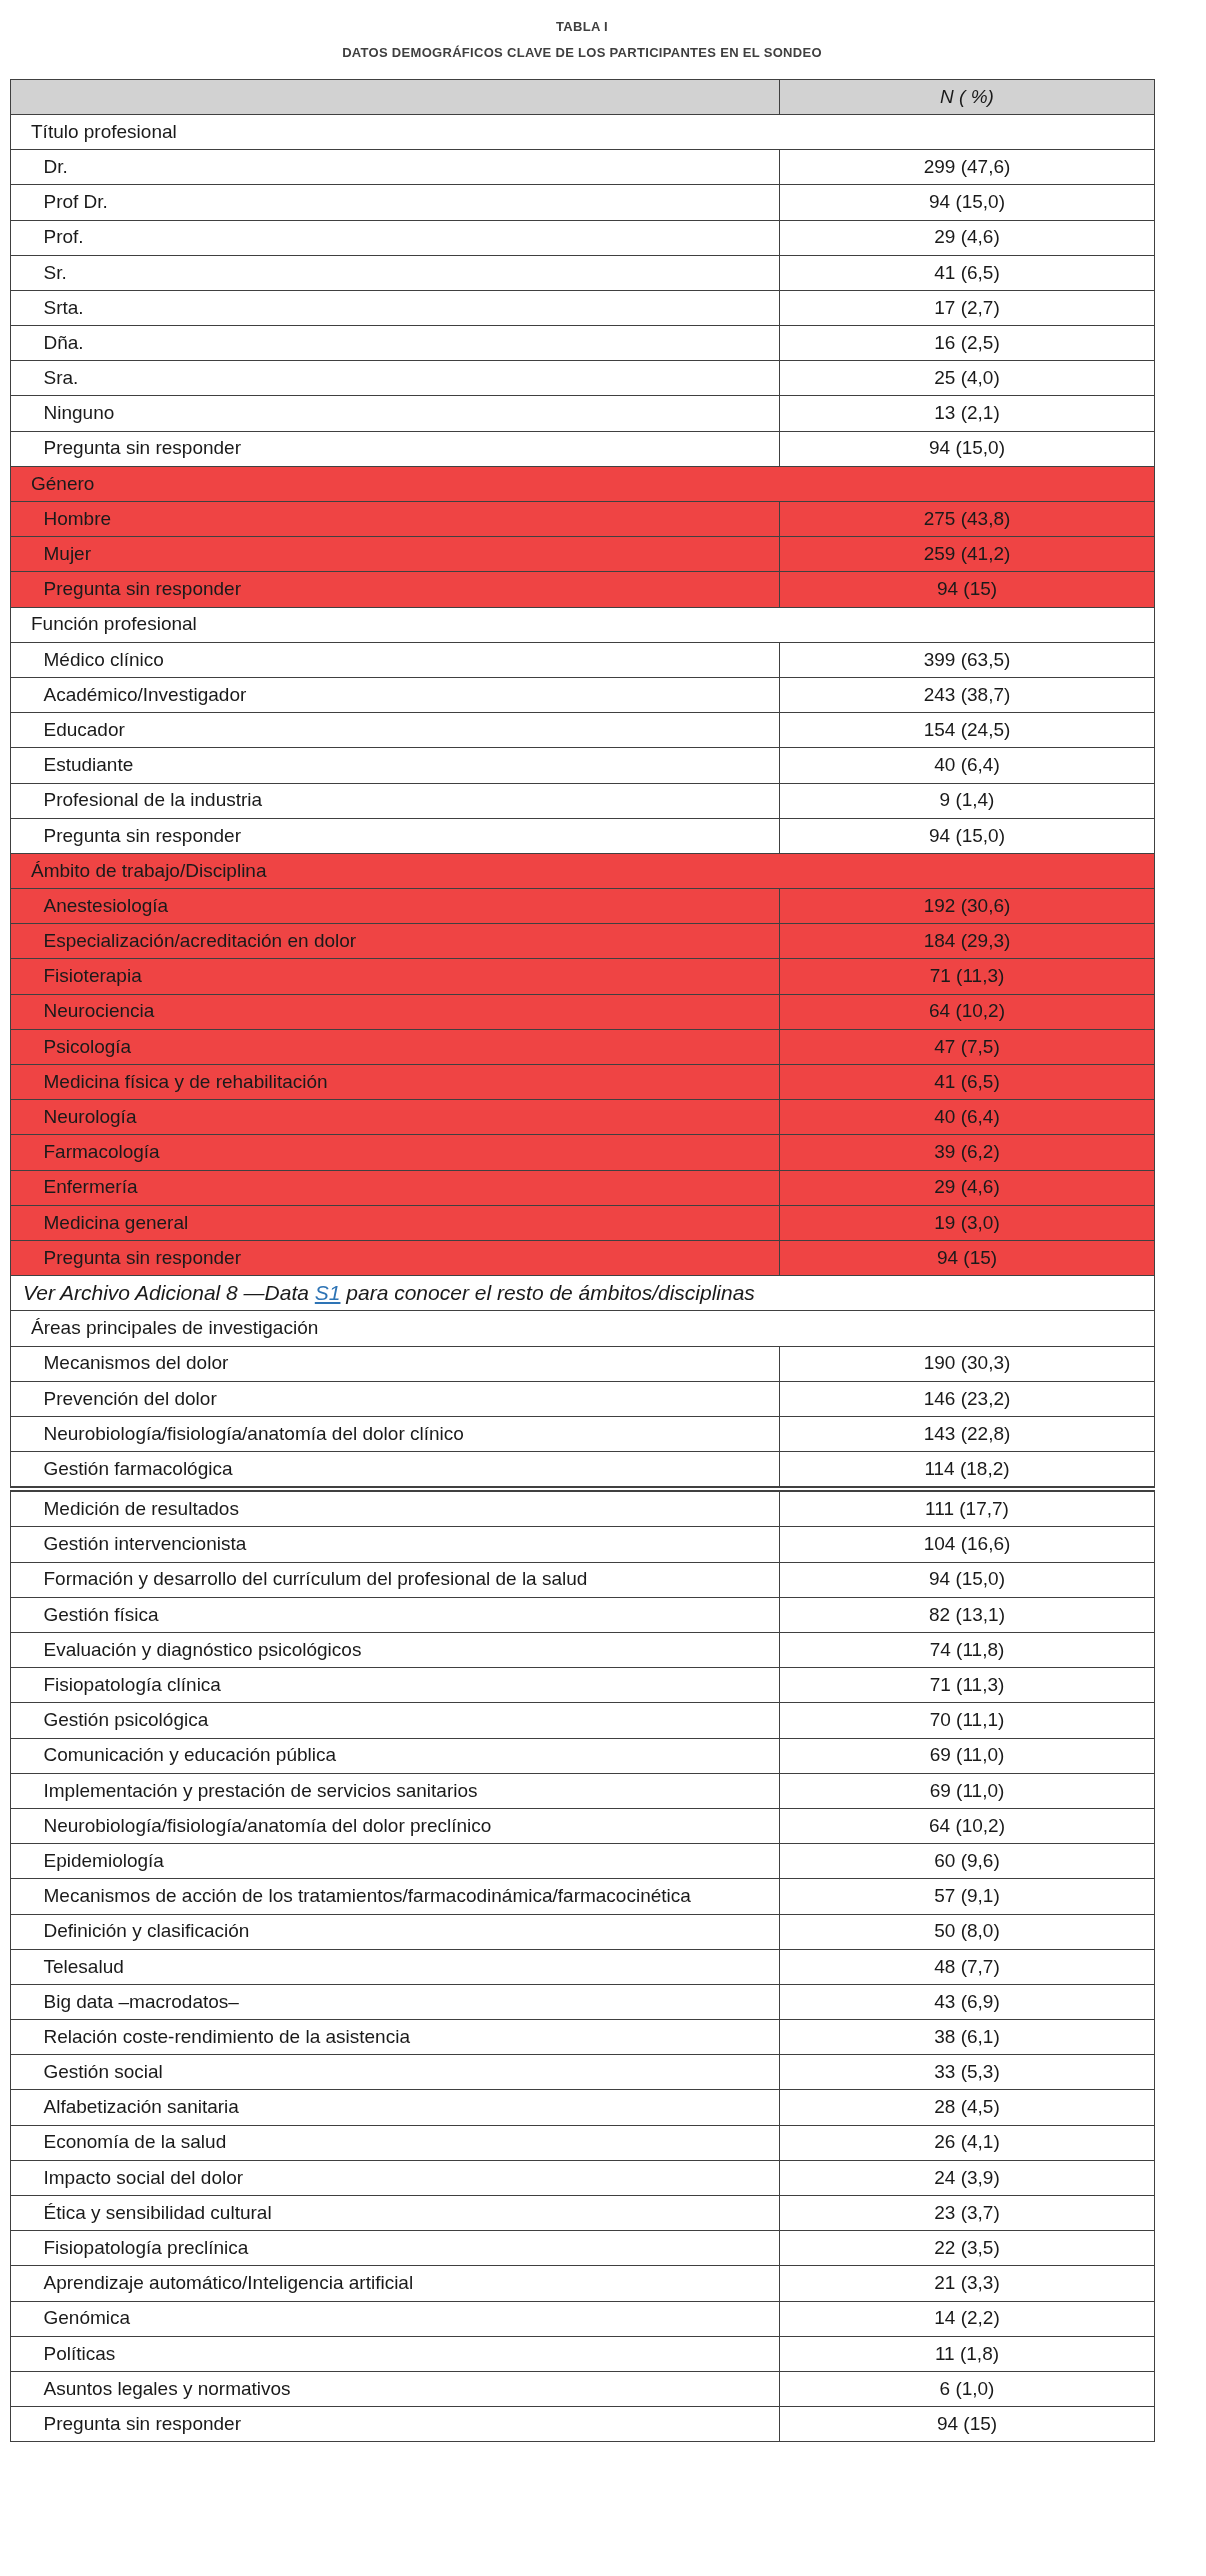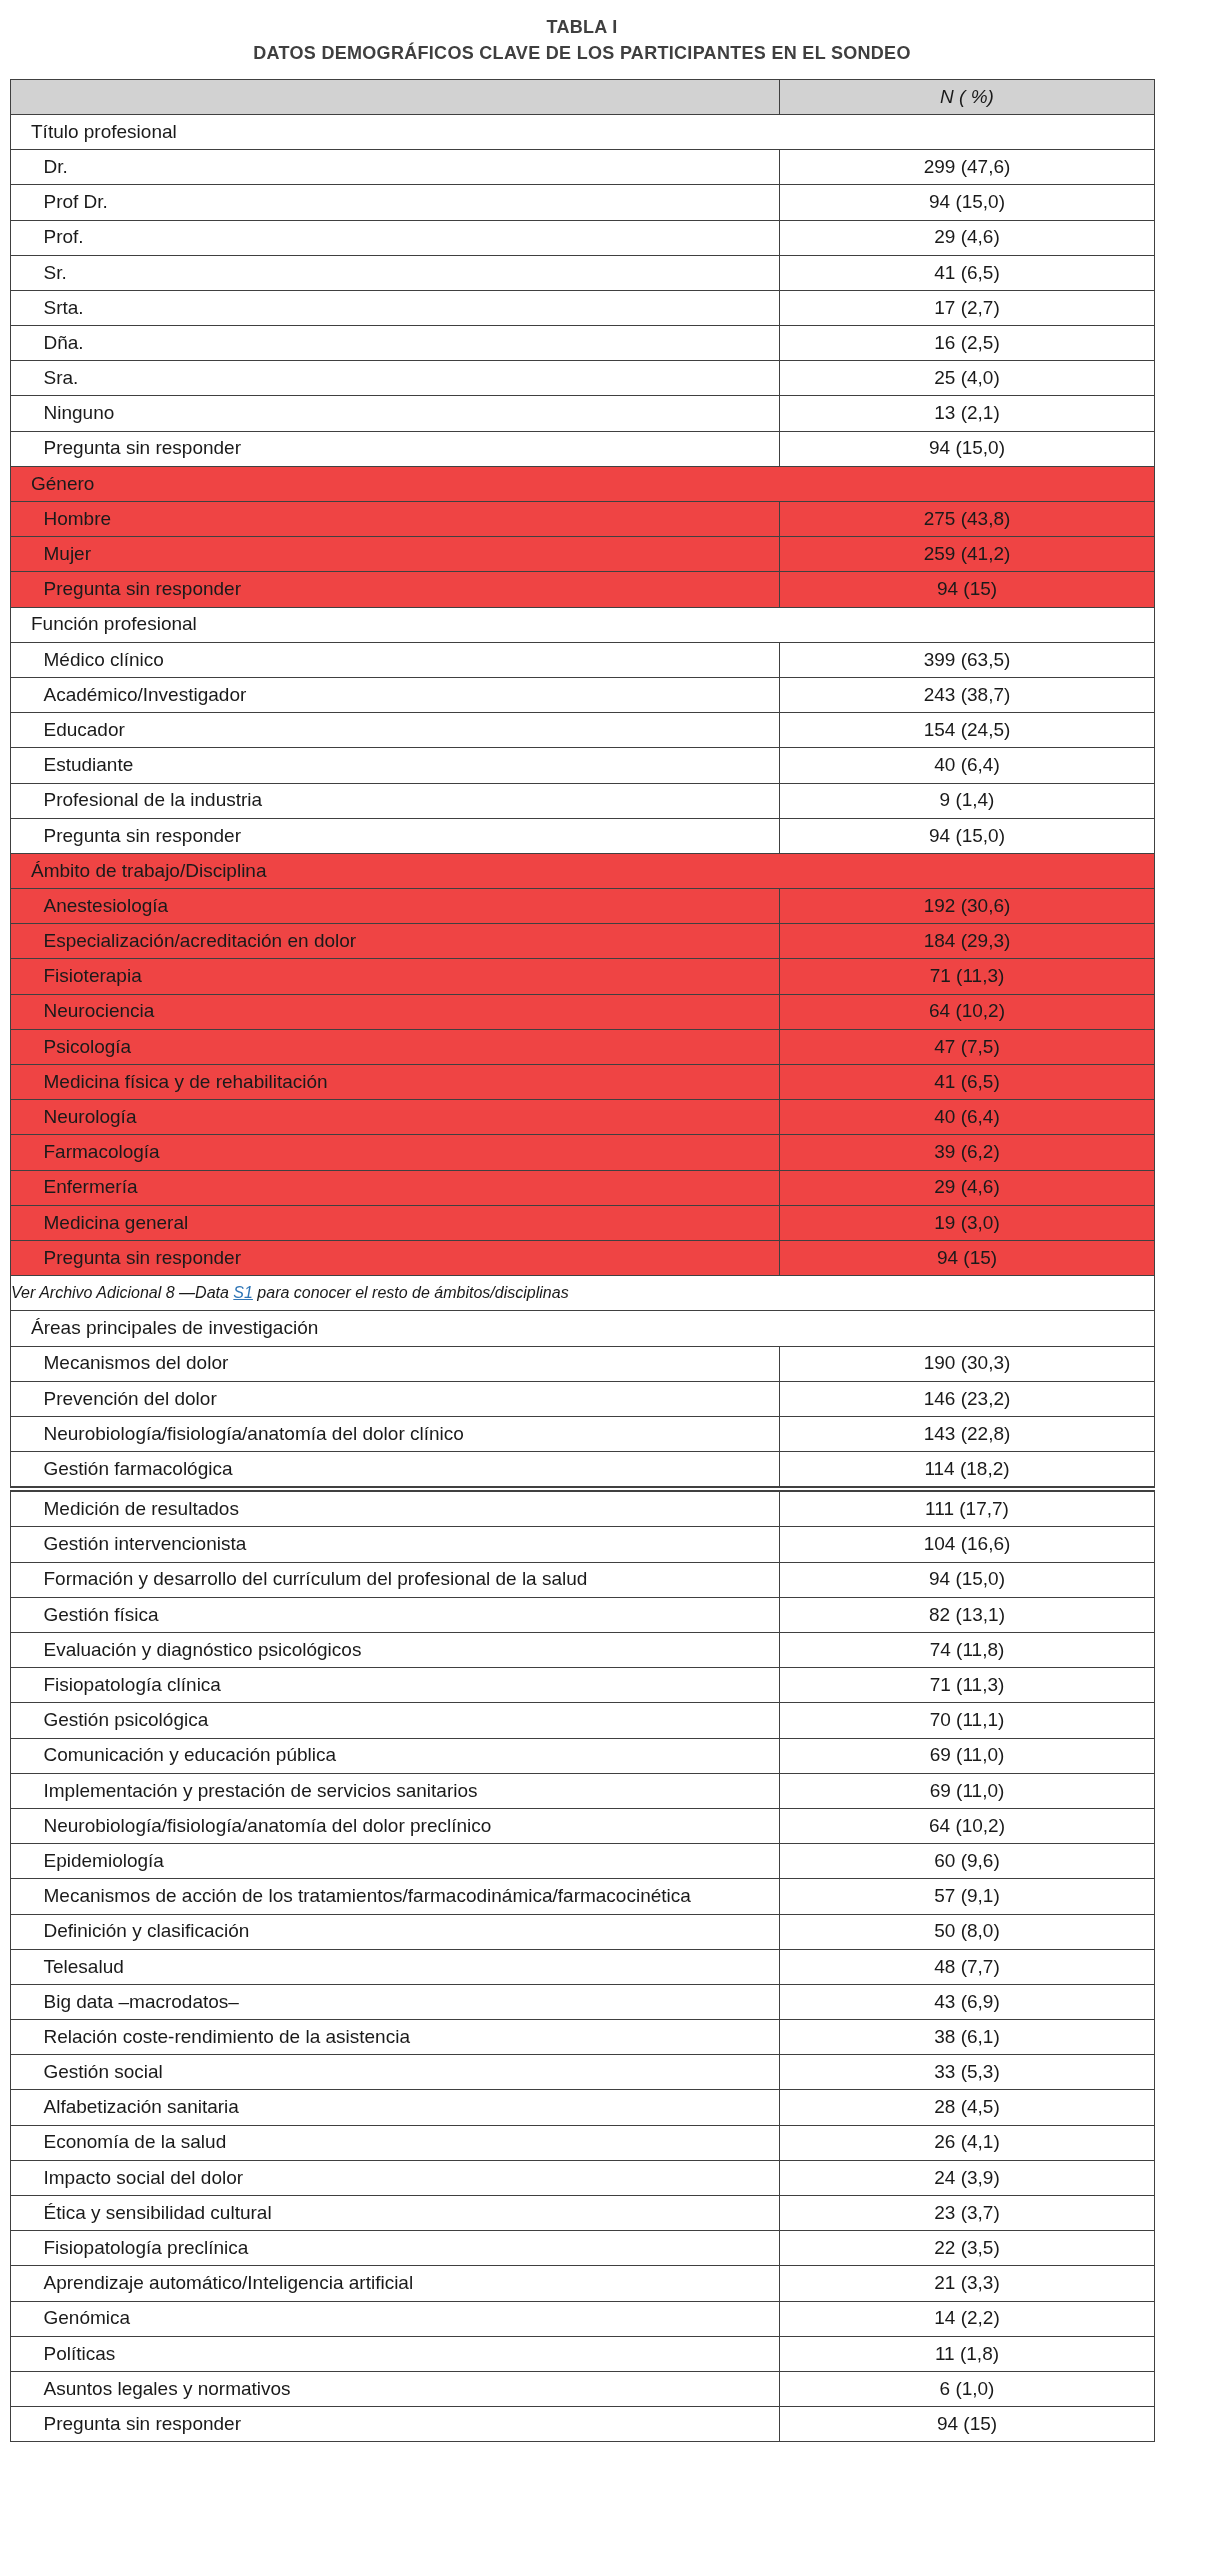--- a/index.html
+++ b/index.html
@@ -10,21 +10,21 @@
     color: #1a1a1a;
   }
   .page { padding: 14px 0 35px 10px; }
   .title-block {
     width: 1144px;
     text-align: center;
     margin-bottom: 12.8px;
   }
   .title-line {
     font-weight: bold;
-    font-size: 18px;
+    font-size: 13px;
     line-height: 26px;
     color: #3f3f3f;
     letter-spacing: 0.3px;
   }
   table {
     border-collapse: collapse;
     width: 1144px;
     table-layout: fixed;
   }
   col.c-label { width: 769px; }
@@ -39,22 +39,22 @@
     text-align: left;
   }
   thead th { background: #d2d2d2; height: 35px; }
   th.value-header { font-style: italic; text-align: center; }
   .section-label { padding-left: 20px; }
   .label-cell { padding-left: 32.5px; }
   .value-cell { text-align: center; }
   tr.shaded td { background: #ef4444; }
   .note-cell {
     font-style: italic;
-    font-size: 16px;
-    padding-left: 0;
+    font-size: 21px;
+    padding-left: 12px;
   }
   .note-link {
     color: #2e74b5;
     text-decoration: underline;
     font-style: italic;
     cursor: pointer;
   }
   tr.divider-top td { border-top: 6.4px double #404040; }
 </style>
 </head>

